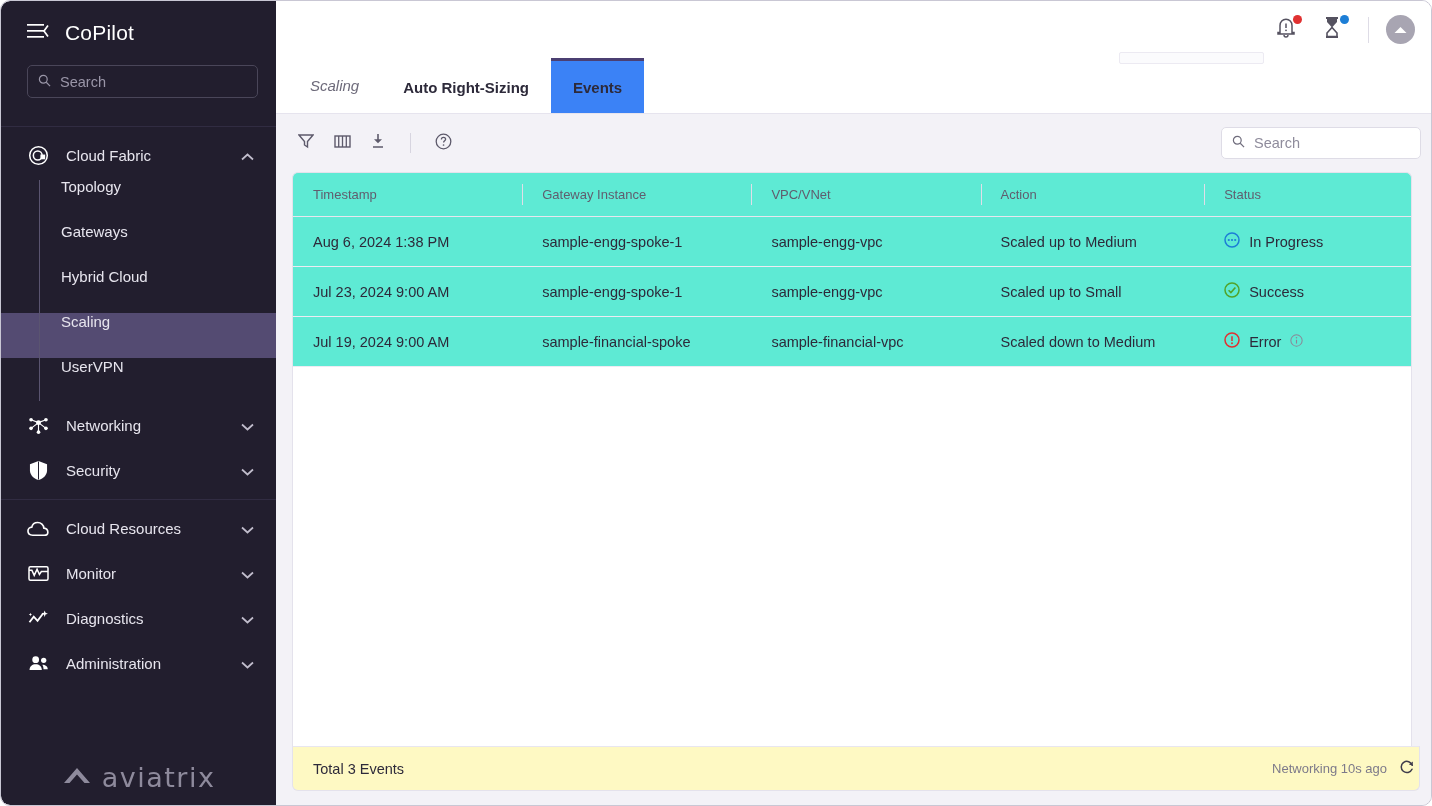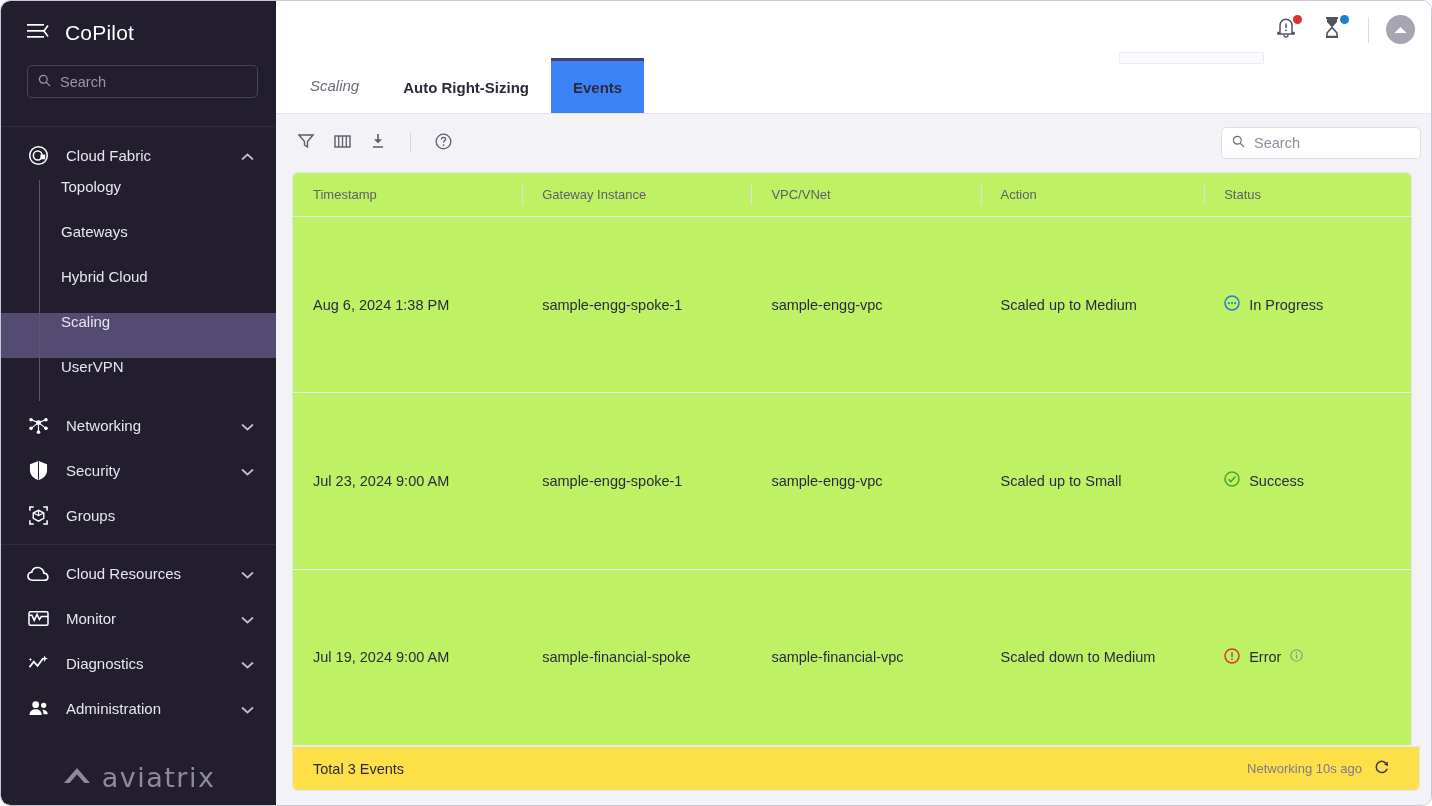--- a/index.html
+++ b/index.html
@@ -227,27 +227,27 @@
     border-radius: 5px;
     display: flex; align-items: center;
     gap: 9px;
     padding: 0 10px;
   }
   .tbl-search-ph { color: #8f8c9c; font-size: 14.5px; }
 
   
   .table-card {
     margin: 0 19px 0 16px;
-    background: #bef264;
+    background: #5eead4;
     border: 1px solid #e4e2ec;
     border-radius: 6px 6px 0 0;
     border-bottom: none;
     flex: 1 1 auto;
     display: flex;
-    flex-direction: row;
+    flex-direction: column;
     overflow: hidden;
     min-height: 0;
   }
 
   table { width: 100%; border-collapse: collapse; table-layout: fixed; }
   thead th {
     text-align: left;
     font-size: 13px;
     font-weight: normal;
     color: #605d6e;
@@ -273,27 +273,27 @@
   }
   .status-cell { display: flex; align-items: center; gap: 9px; }
   .status-cell .txt { font-size: 14.5px; }
 
   .table-body-fill { flex: 1 1 auto; background: #ffffff; }
 
   
   .table-footer {
     margin: 0 11px 14px 16px;
     height: 45px;
-    background: #fde047;
+    background: #fef9c3;
     border: 1px solid #e4e2ec;
     border-top: 1px solid #e8e6ef;
     border-radius: 0 0 6px 6px;
     display: flex;
     align-items: center;
-    padding: 0 29px 0 20px;
+    padding: 0 4px 0 20px;
     flex: 0 0 45px;
   }
   .foot-left { font-size: 14.5px; color: #2d2a3a; }
   .foot-right { display: flex; align-items: center; gap: 12px; }
   .foot-right .txt { font-size: 13px; color: #7d7a8a; }
 </style>
 </head>
 <body>
 
 <div id="app">
@@ -391,30 +391,20 @@
           </svg>
         </span>
         <span class="lbl">Security</span>
         <span class="chev">
           <svg width="13" height="8" viewBox="0 0 13 8">
               <path d="M1 1.5 L6.5 6.5 L12 1.5" stroke="#ddd9e8" stroke-width="1.7" fill="none"></path>
             </svg>
         </span>
       </div>
 
-      <div class="nav-item">
-        <span class="ic">
-          <svg width="21" height="21" viewBox="0 0 22 22">
-            <path d="M2 6 V2 H6 M16 2 H20 V6 M20 16 V20 H16 M6 20 H2 V16" stroke="#ffffff" stroke-width="1.6" fill="none"></path>
-            <path d="M11 5.5 L16.5 8.4 V14 L11 16.9 L5.5 14 V8.4 Z" stroke="#ffffff" stroke-width="1.5" fill="none"></path>
-            <path d="M11 5.5 L11 11 L16.5 8.4 M11 11 L5.5 8.4" stroke="#ffffff" stroke-width="1.3" fill="none"></path>
-          </svg>
-        </span>
-        <span class="lbl">Groups</span>
-      </div>
 
       <div class="nav-sep"></div>
 
       <div class="nav-item">
         <span class="ic">
           <svg width="22" height="16" viewBox="0 0 23 16">
             <path d="M6 14.5 C2.8 14.5 1 12.5 1 10.2 C1 8 2.8 6.2 5 6.1 C5.6 3.2 8.2 1.2 11.2 1.2 C14.6 1.2 17.4 3.8 17.6 7.1 C20 7.4 21.8 9.2 21.8 11.3 C21.8 13.2 20.3 14.5 18 14.5 Z" stroke="#ffffff" stroke-width="1.7" fill="none"></path>
           </svg>
         </span>
         <span class="lbl">Cloud Resources</span>

